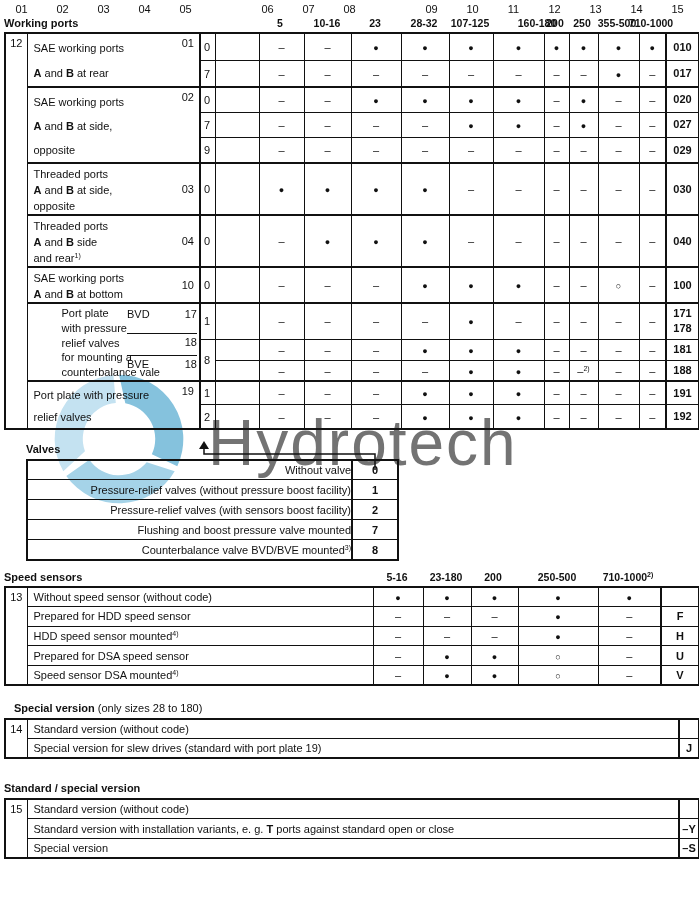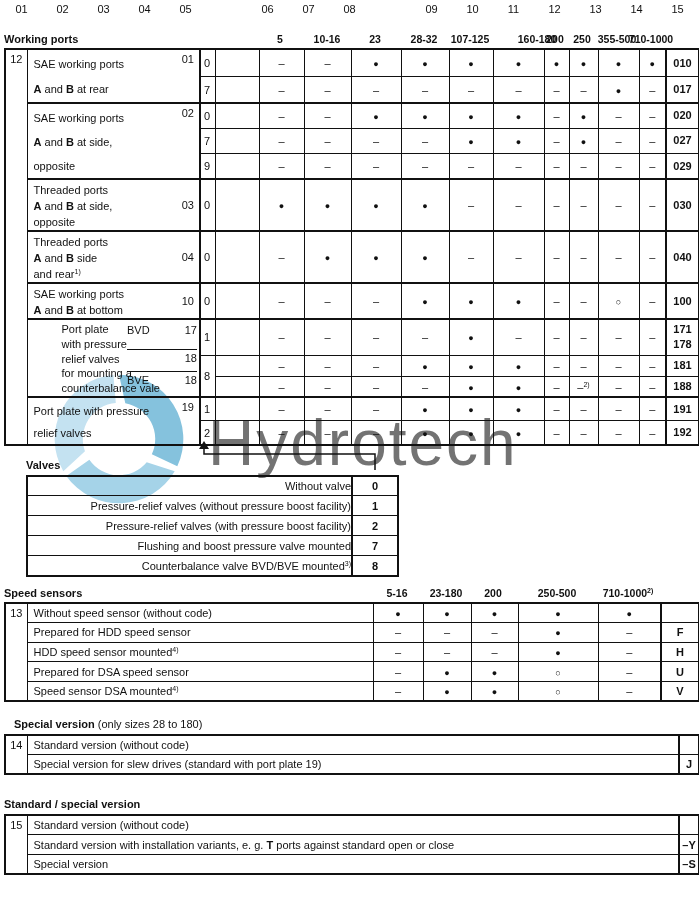--- a/index.html
+++ b/index.html
@@ -105,21 +105,21 @@
         <span></span>
         <span>09</span>
         <span>10</span>
         <span>11</span>
         <span>12</span>
         <span>13</span>
         <span>14</span>
         <span>15</span>
       </div>
 
-    <div class="secheader" id="wp-header" style="margin-top:18px;">
+    <div class="secheader" id="wp-header" style="margin-top:2px;">
       <span class="sh-left bold">Working ports</span>
     <span class="sizehdr" style="left: 280px;">5</span>
         <span class="sizehdr" style="left: 327px;">10-16</span>
         <span class="sizehdr" style="left: 375px;">23</span>
         <span class="sizehdr" style="left: 424px;">28-32</span>
         <span class="sizehdr" style="left: 470px; text-align: center;">107-125</span>
         <span class="sizehdr" style="left: 537px;">160-180</span>
         <span class="sizehdr" style="left: 555px;">200</span>
         <span class="sizehdr" style="left: 582px;">250</span>
         <span class="sizehdr" style="left: 617px;">355-500</span>
@@ -436,21 +436,21 @@
       <tbody id="vtbody">
           <tr>
             <td class="vlabel">Without valve</td>
             <td class="vcode">0</td>
           </tr>
           <tr>
             <td class="vlabel">Pressure-relief valves (without pressure boost facility)</td>
             <td class="vcode">1</td>
           </tr>
           <tr>
-            <td class="vlabel">Pressure-relief valves (with pressure boost facility)</td>
+            <td class="vlabel">Pressure-relief valves (with sensors boost facility)</td>
             <td class="vcode">2</td>
           </tr>
           <tr>
             <td class="vlabel">Flushing and boost pressure valve mounted</td>
             <td class="vcode">7</td>
           </tr>
           <tr>
             <td class="vlabel">Counterbalance valve BVD/BVE mounted<sup>3)</sup></td>
             <td class="vcode">8</td>
           </tr>

